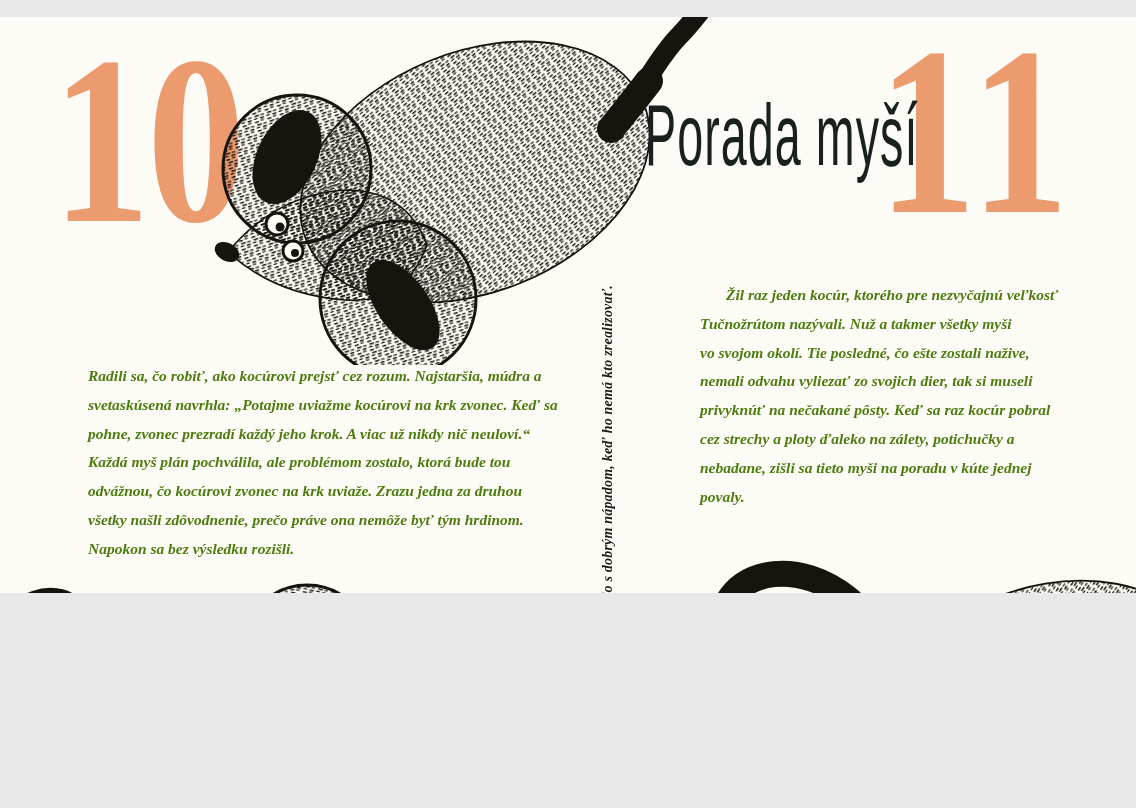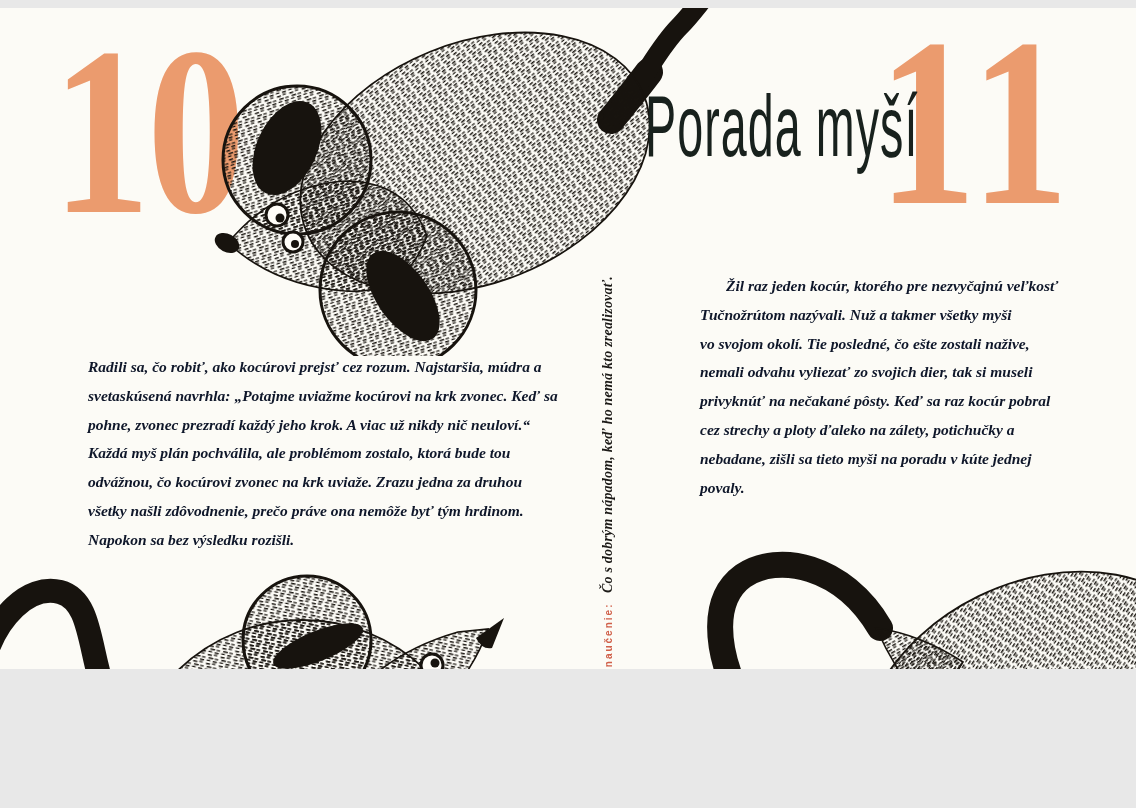--- a/index.html
+++ b/index.html
@@ -1,19 +1,19 @@
 <!DOCTYPE html>
 <html lang="sk"><head>
 <meta charset="utf-8">
 <style>
   html,body{margin:0;padding:0;}
   body{background:#e8e8e8;font-family:"Liberation Serif",serif;}
   #spread{
-    position:relative;width:1136px;height:661px;overflow:hidden;
-    background:#fcfbf6;margin:8px auto;
+    position:relative;width:1136px;height:576px;overflow:hidden;
+    background:#fcfbf6;margin:17px auto;
   }
   .page{position:absolute;top:0;bottom:0;width:568px;}
   #left-page{left:0;}
   #right-page{left:568px;}
 
   .pagenum{
     position:absolute;z-index:1;
     font-family:"Liberation Serif",serif;font-weight:bold;
     font-size:240px;line-height:240px;color:#eb9b6e;
     transform:scaleX(0.82);transform-origin:left top;
@@ -26,21 +26,21 @@
     position:absolute;z-index:4;left:645px;top:74px;
     font-family:"Liberation Sans",sans-serif;font-weight:400;
     font-size:88px;line-height:1;color:#18211d;
     transform:scaleX(0.53);transform-origin:left top;
     letter-spacing:2px;white-space:nowrap;
   }
 
   .bodytext{
     position:absolute;z-index:4;
     font-family:"Liberation Serif",serif;font-style:italic;font-weight:600;
-    font-size:15.5px;color:#0f172a;line-height:28.8px;
+    font-size:15.5px;color:#4d7c0f;line-height:28.8px;
     white-space:pre-line;
   }
   #left-body{left:88px;top:345px;width:520px;}
   #right-body{left:700px;top:264px;width:370px;text-indent:26px;}
 
   #moral{
     position:absolute;z-index:4;left:588px;top:276px;height:400px;width:40px;
     writing-mode:vertical-rl;transform:rotate(180deg);
     white-space:nowrap;display:flex;align-items:center;
   }

